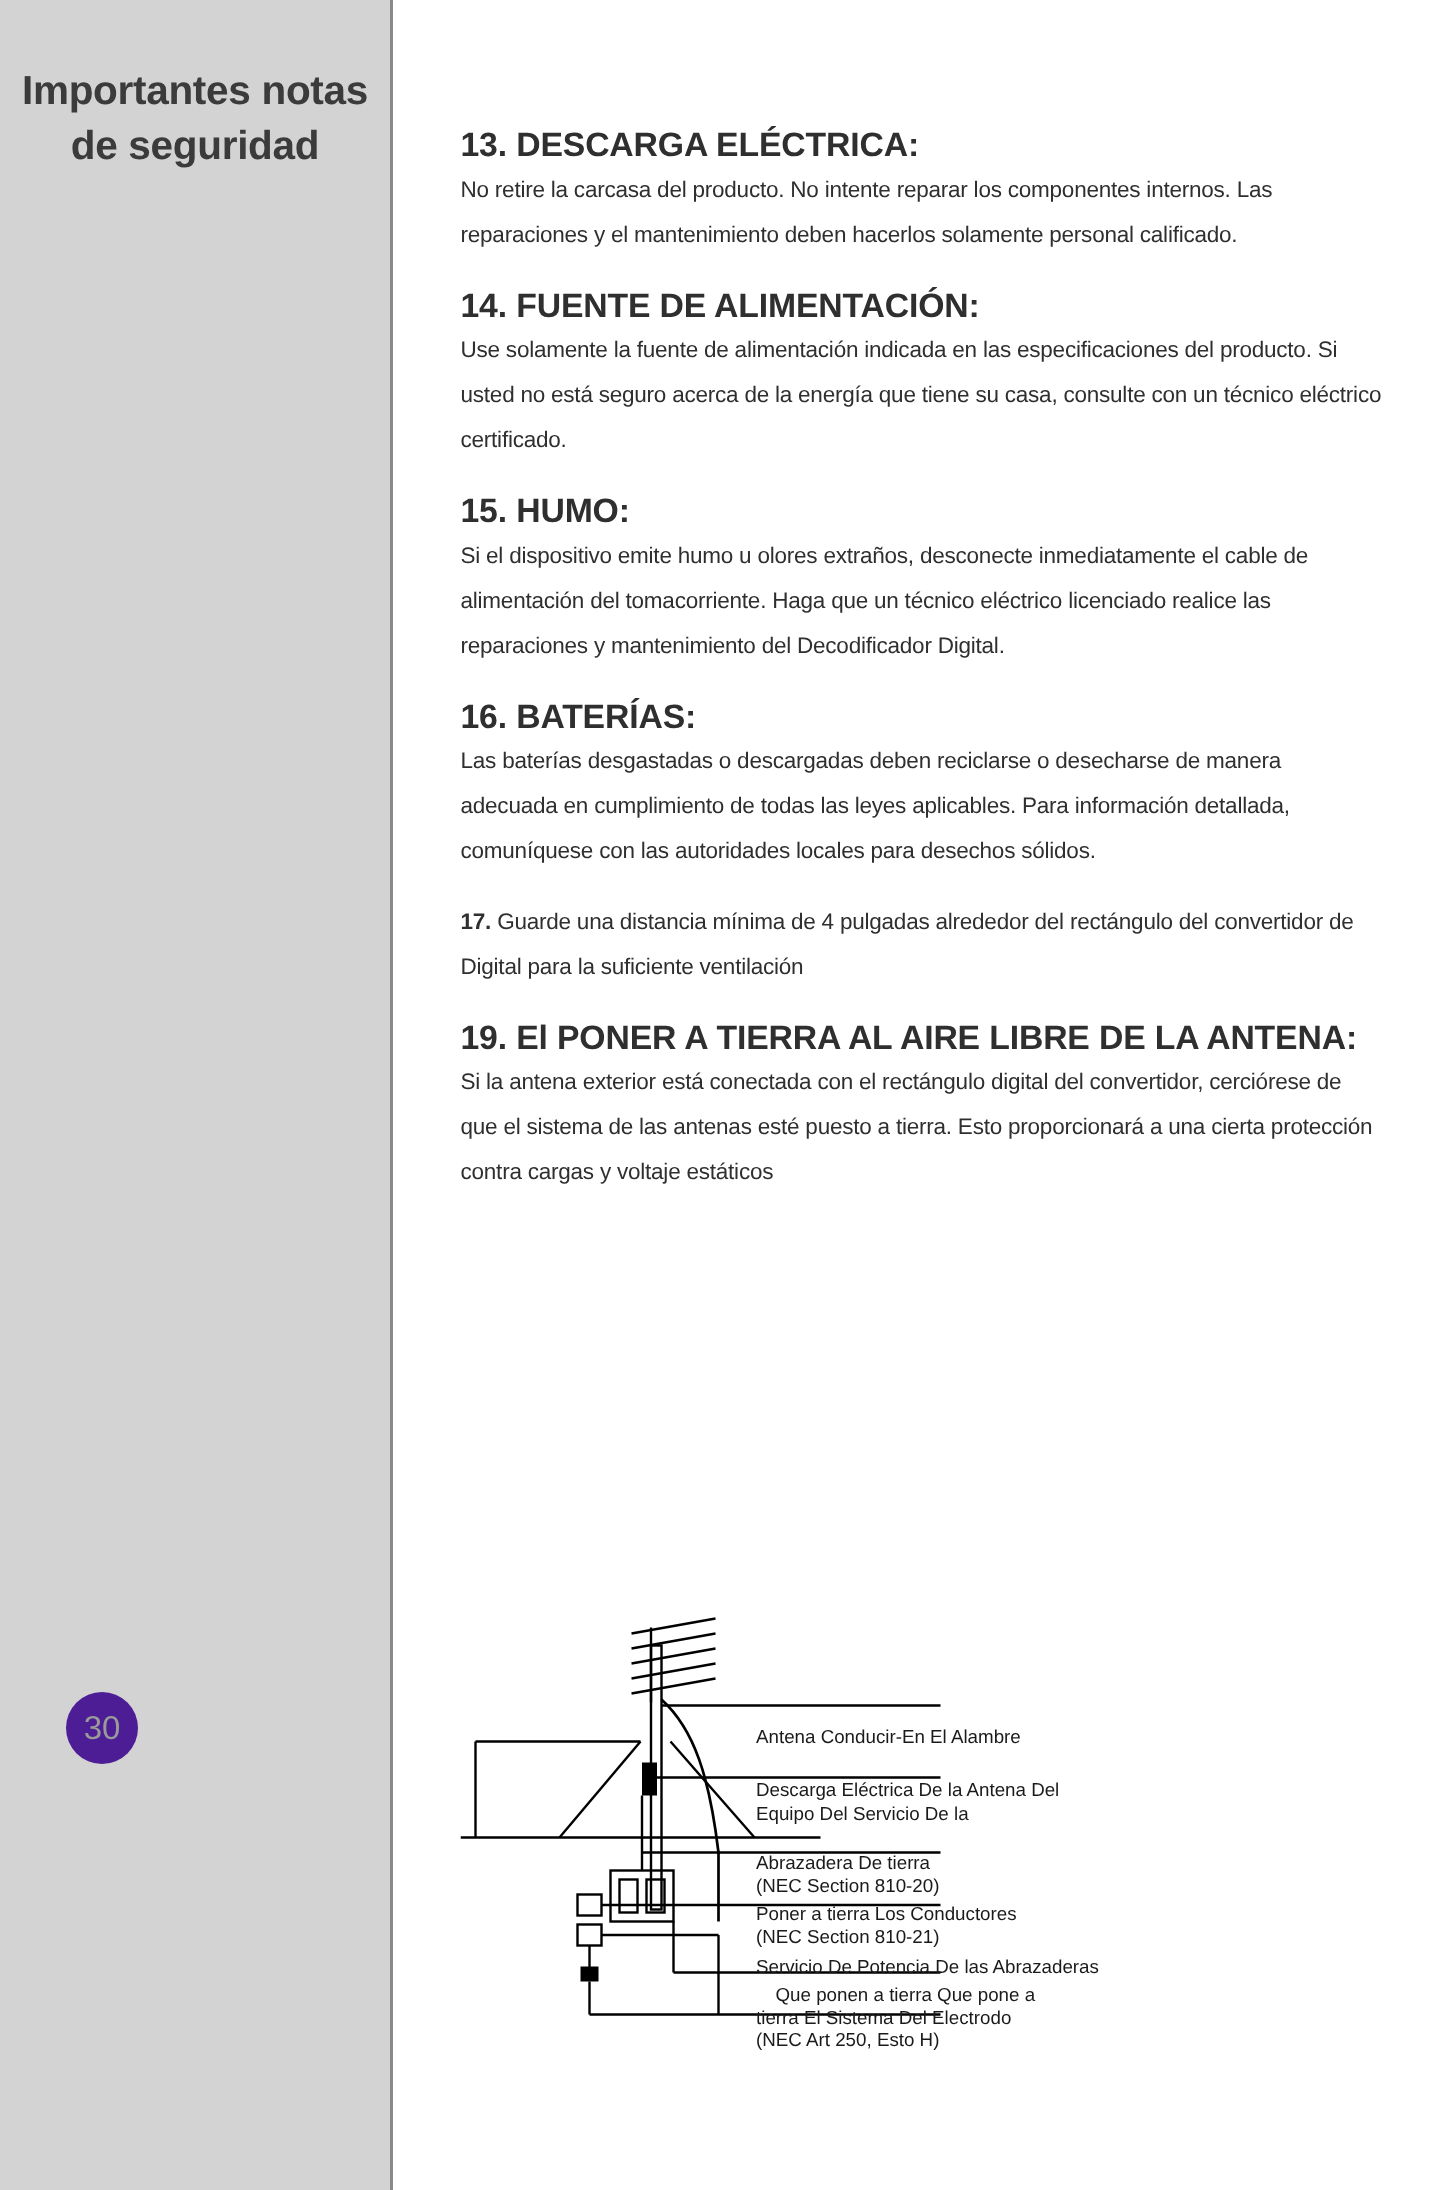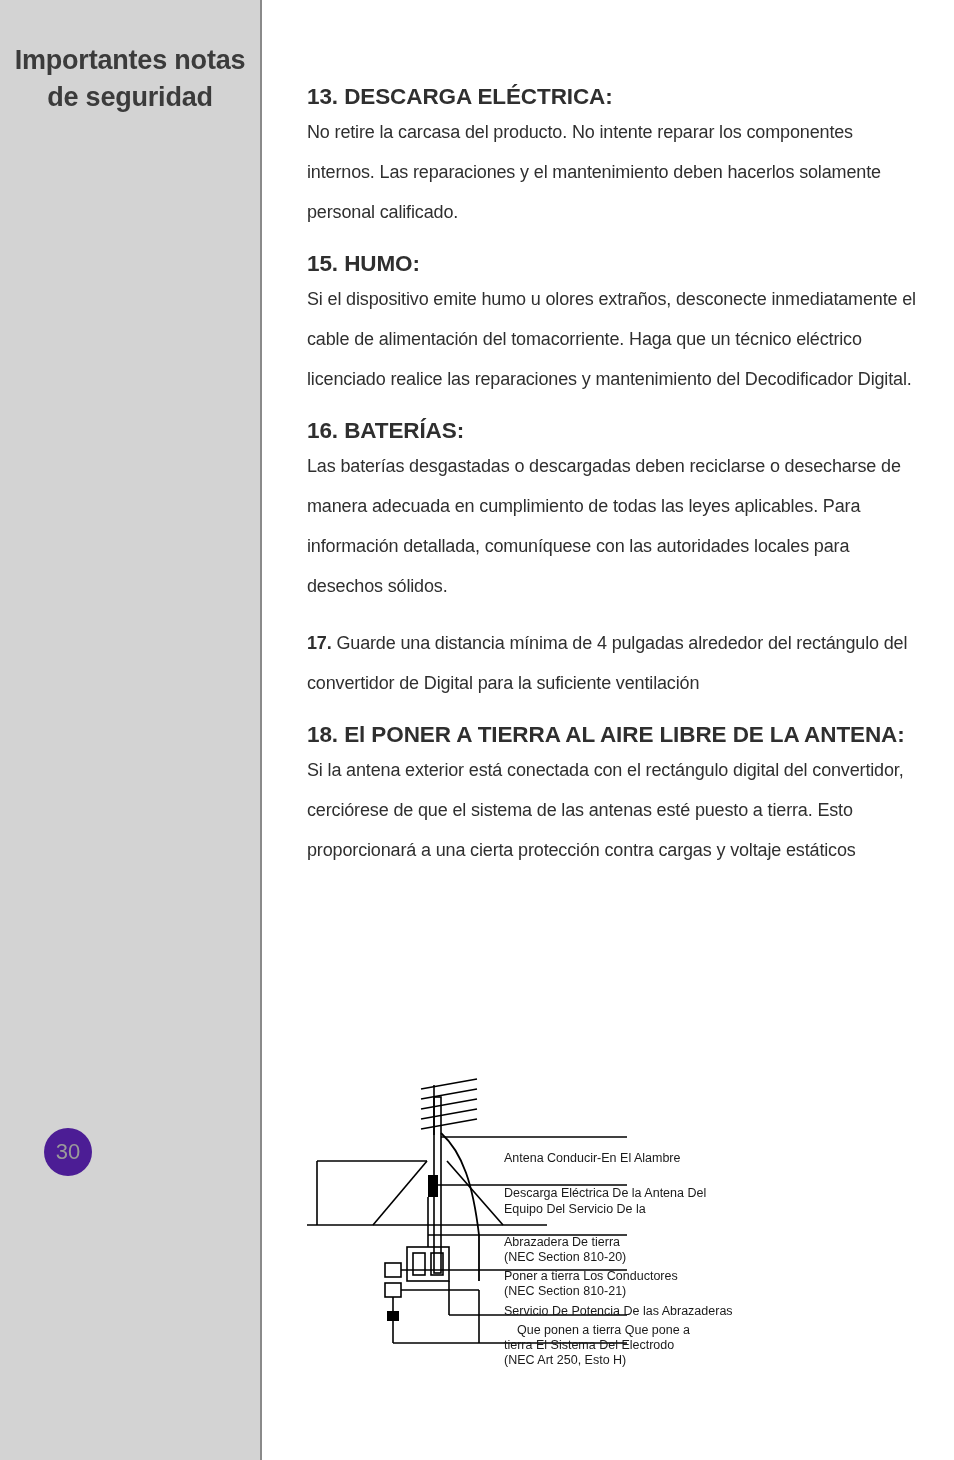--- a/index.html
+++ b/index.html
@@ -75,22 +75,22 @@
   .sec h2 {
     margin: 0;
     font-size: 22.5px;
     line-height: 30px;
     font-weight: bold;
     color: #2f2f2f;
     letter-spacing: -0.1px;
   }
   .sec p {
     margin: 0;
-    font-size: 18px;
-    line-height: 40px;
+    font-size: 15px;
+    line-height: 30px;
     color: #2f2f2f;
     letter-spacing: -0.15px;
   }
   .sec p .lead {
     font-weight: bold;
   }
   .sec.sec17 p {
     margin: 0;
   }
   
@@ -122,37 +122,41 @@
   <div class="sidebar-title">Importantes notas de seguridad</div>
   <div class="page-number-circle">30</div>
 
   <div class="content">
 
     <div class="sec">
       <h2>13. DESCARGA ELÉCTRICA:</h2>
       <p>No retire la carcasa del producto. No intente reparar los componentes internos. Las reparaciones y el mantenimiento deben hacerlos solamente personal calificado.</p>
     </div>
 
+    <div class="sec">
+      <h2>14. FUENTE DE ALIMENTACIÓN:</h2>
+      <p>Use solamente la fuente de alimentación indicada en las especificaciones del producto. Si usted no está seguro acerca de la energía que tiene su casa, consulte con un técnico eléctrico certificado.</p>
+    </div>
 
     <div class="sec">
       <h2>15. HUMO:</h2>
       <p>Si el dispositivo emite humo u olores extraños, desconecte inmediatamente el cable de alimentación del tomacorriente. Haga que un técnico eléctrico licenciado realice las reparaciones y mantenimiento del Decodificador Digital.</p>
     </div>
 
     <div class="sec">
       <h2>16. BATERÍAS:</h2>
       <p>Las baterías desgastadas o descargadas deben reciclarse o desecharse de manera adecuada en cumplimiento de todas las leyes aplicables. Para información detallada, comuníquese con las autoridades locales para desechos sólidos.</p>
     </div>
 
     <div class="sec sec17">
       <p><span class="lead">17.</span><span> Guarde una distancia mínima de 4 pulgadas alrededor del rectángulo del convertidor de Digital para la suficiente ventilación</span></p>
     </div>
 
     <div class="sec">
-      <h2>18. El PONER A TIERRA AL AIRE LIBRE DE LA ANTENA:</h2>
+      <h2>19. El PONER A TIERRA AL AIRE LIBRE DE LA ANTENA:</h2>
       <p>Si la antena exterior está conectada con el rectángulo digital del convertidor, cerciórese de que el sistema de las antenas esté puesto a tierra. Esto proporcionará a una cierta protección contra cargas y voltaje estáticos</p>
     </div>
 
   </div>
 
   <div class="figure">
     <svg width="615" height="300" viewBox="0 0 615 300">
       <g fill="none" stroke="#000000" stroke-width="1.6">
 
         <rect x="127" y="22" width="7" height="176" fill="#ffffff" stroke="#000000" stroke-width="1.6"></rect>

